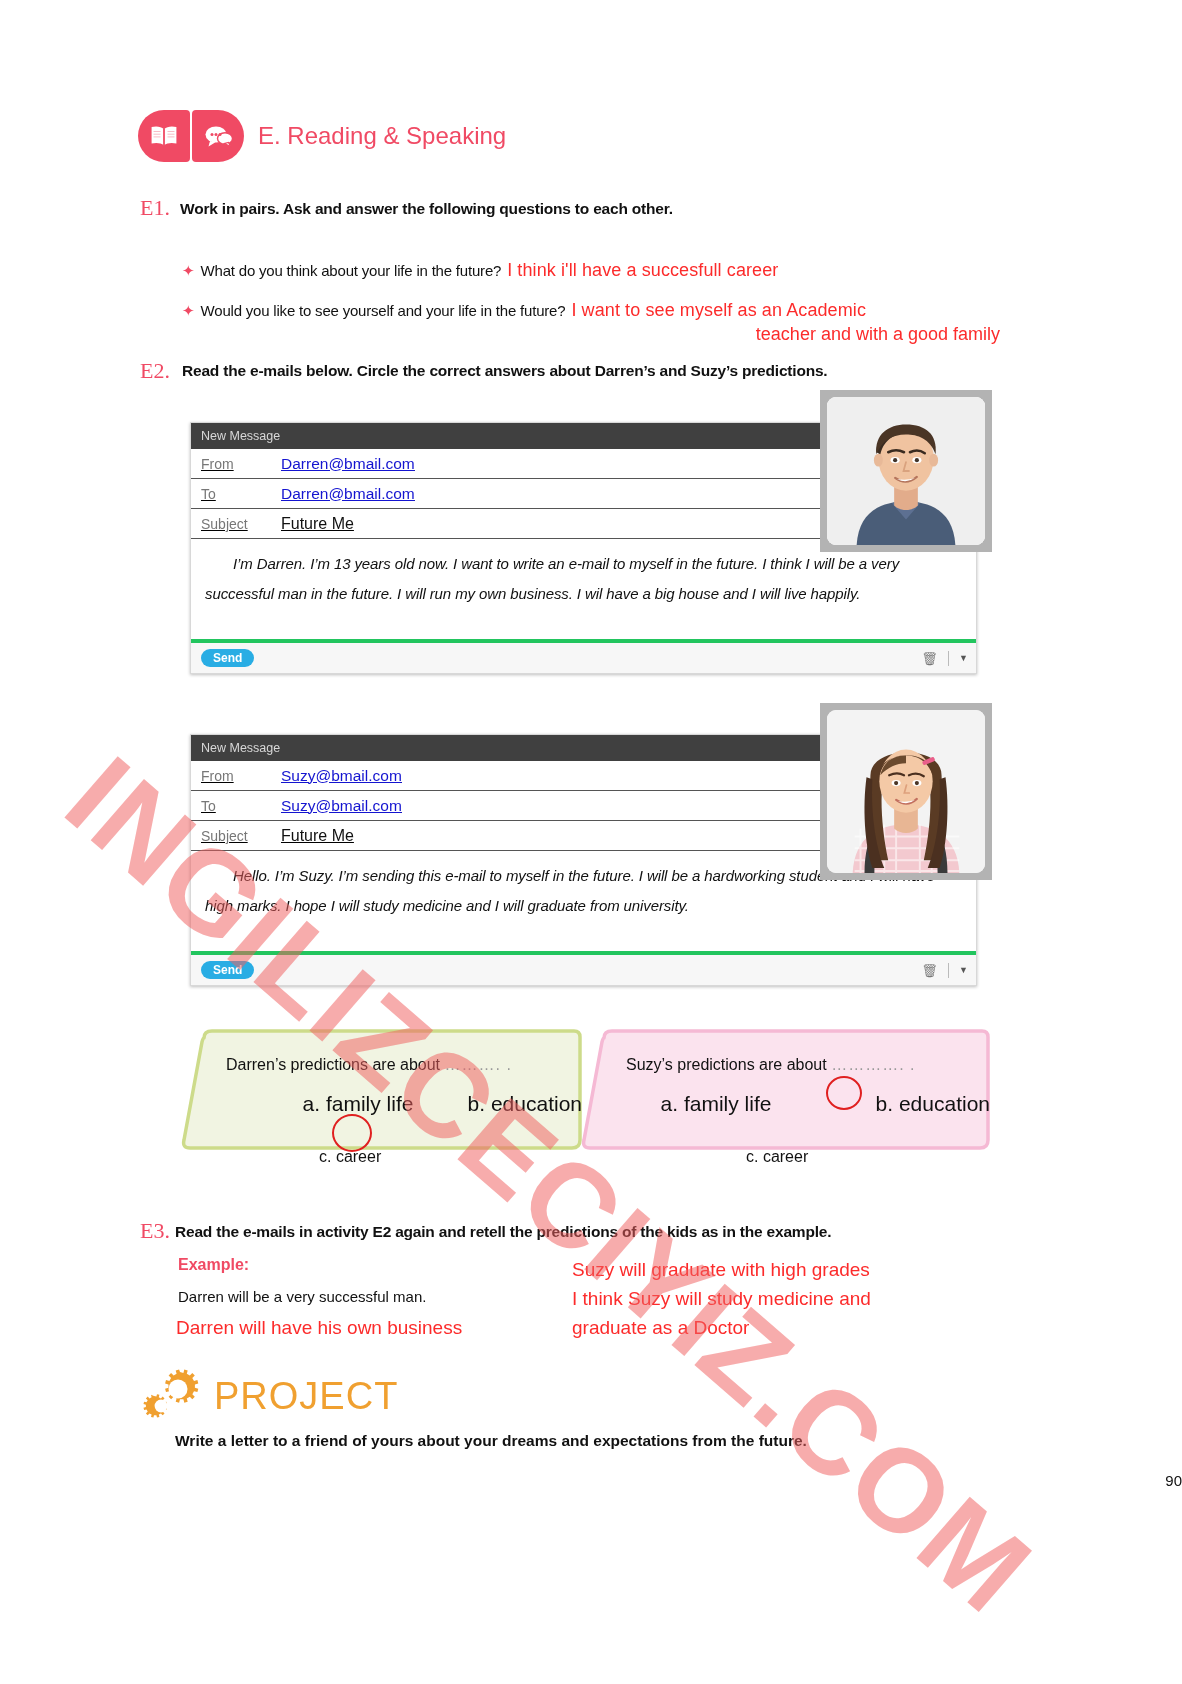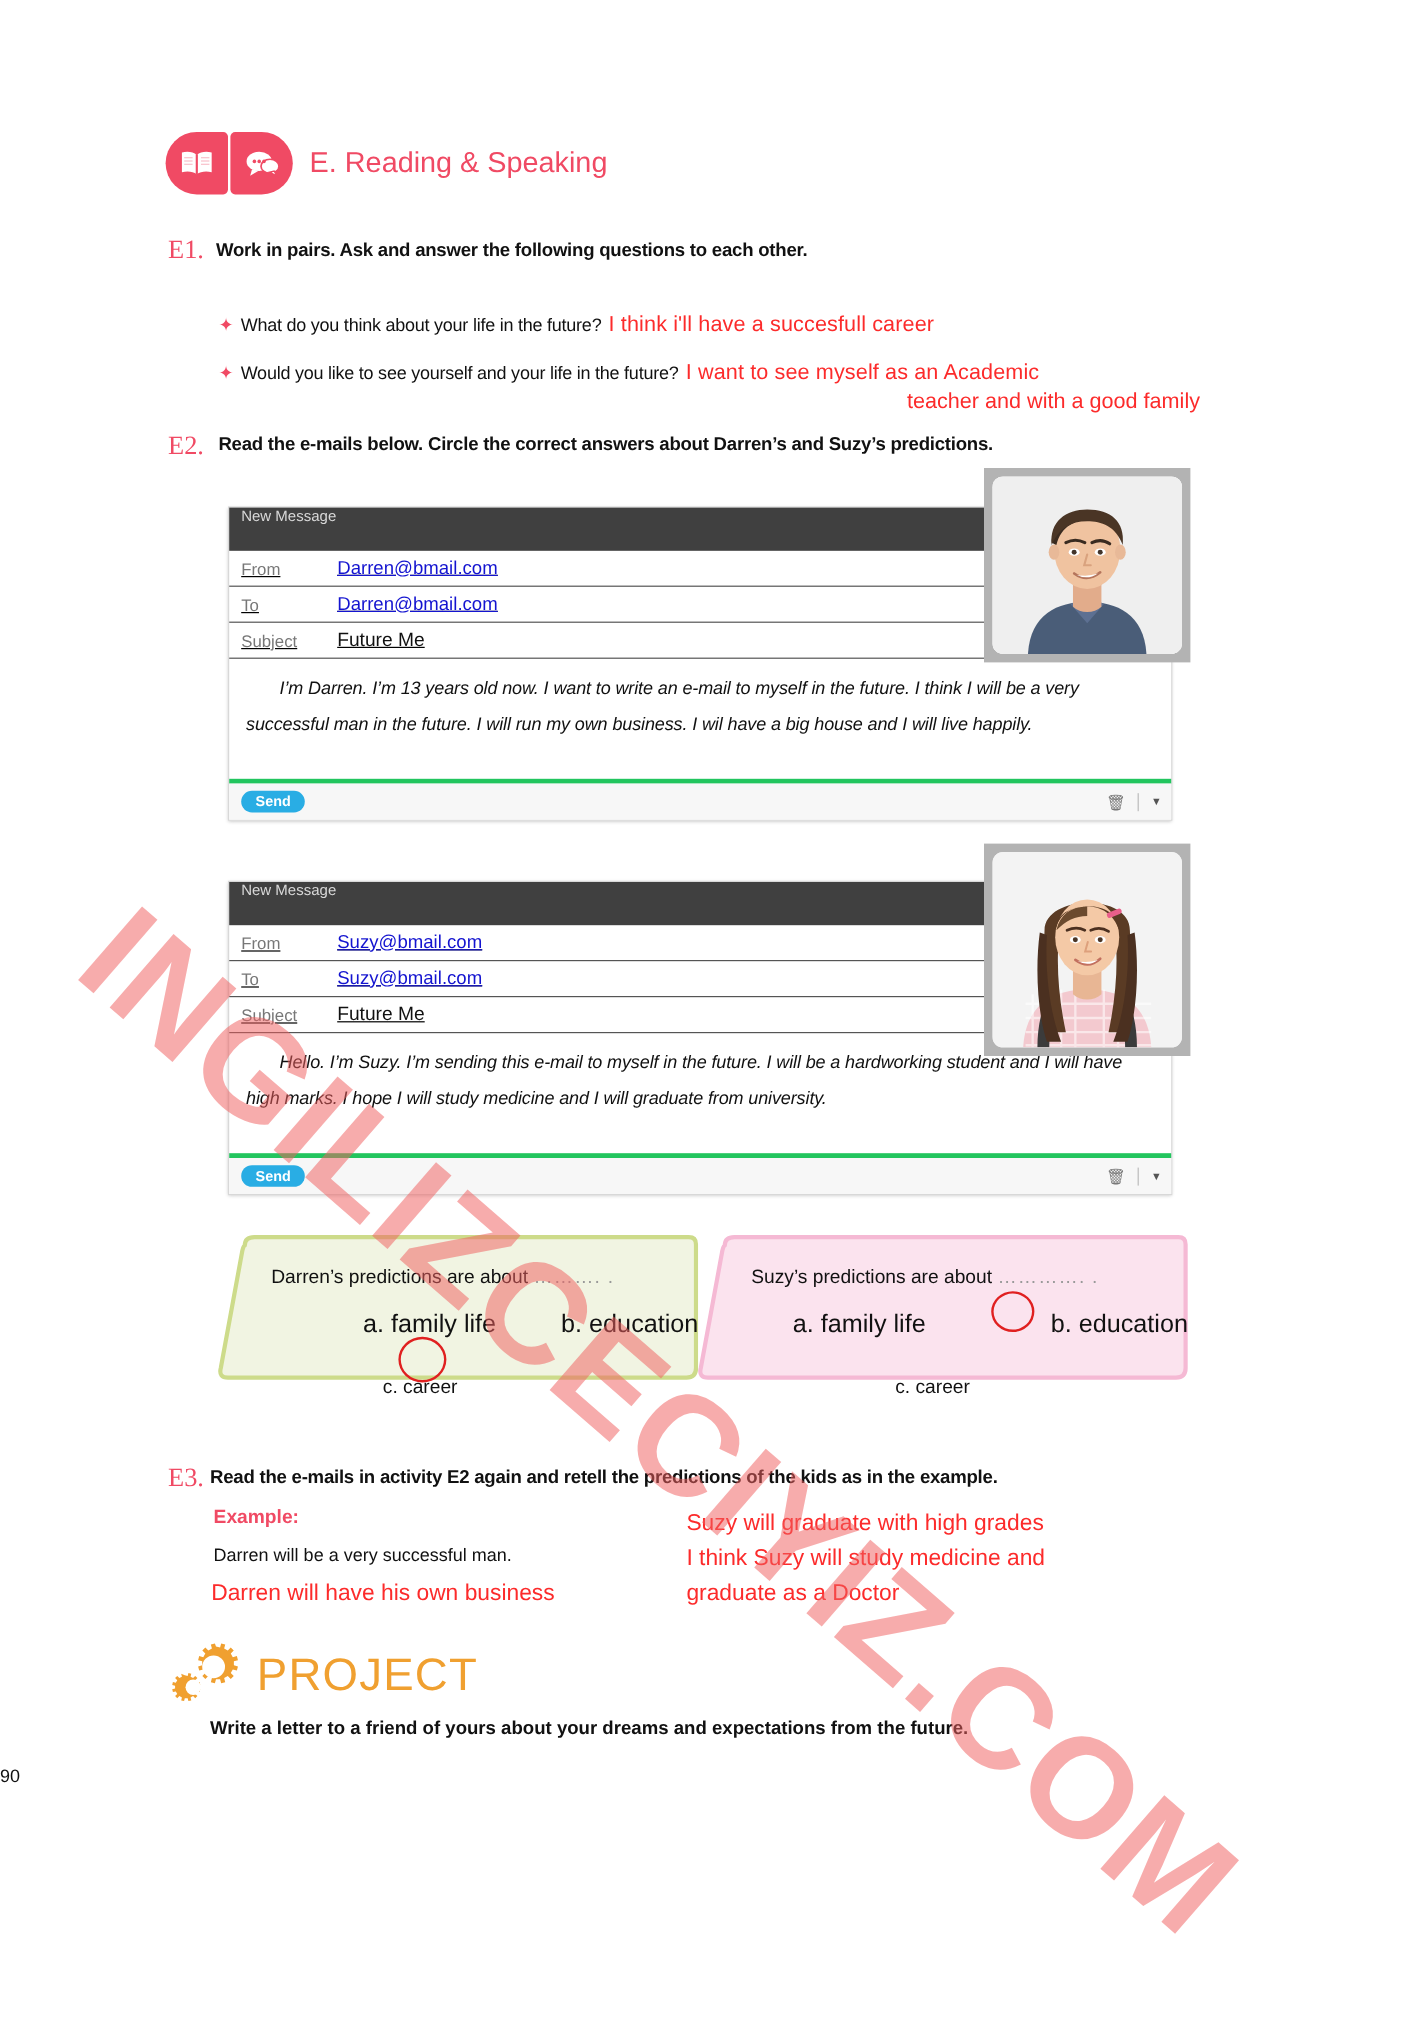--- a/index.html
+++ b/index.html
@@ -123,22 +123,23 @@
   
   .email-card {
     position: absolute;
     background: #ffffff;
     box-shadow: 0 1px 3px rgba(0,0,0,0.25);
     border: 1px solid #d8d8d8;
     z-index: 10;
   }
   .email-titlebar {
     background: #404040;
-    height: 36px;
-    display: flex;
+    height: 26px;
+    display: flex;
+    align-items: center;
     padding-left: 10px;
   }
   .email-titlebar span {
     color: #d8d8d8;
     font-size: 12.5px;
   }
   .email-field {
     display: flex;
     align-items: center;
     height: 29px;
@@ -303,21 +304,21 @@
     top: 1432px;
     font-size: 15.5px;
     font-weight: bold;
     color: #111111;
   }
   .page-num {
     position: absolute;
     left: 0;
     right: 0;
     top: 1472px;
-    text-align: left;
+    text-align: right;
     font-size: 15px;
     color: #111111;
   }
 </style>
 </head>
 <body>
 
 <div class="page">
 
   <div class="section-header">

